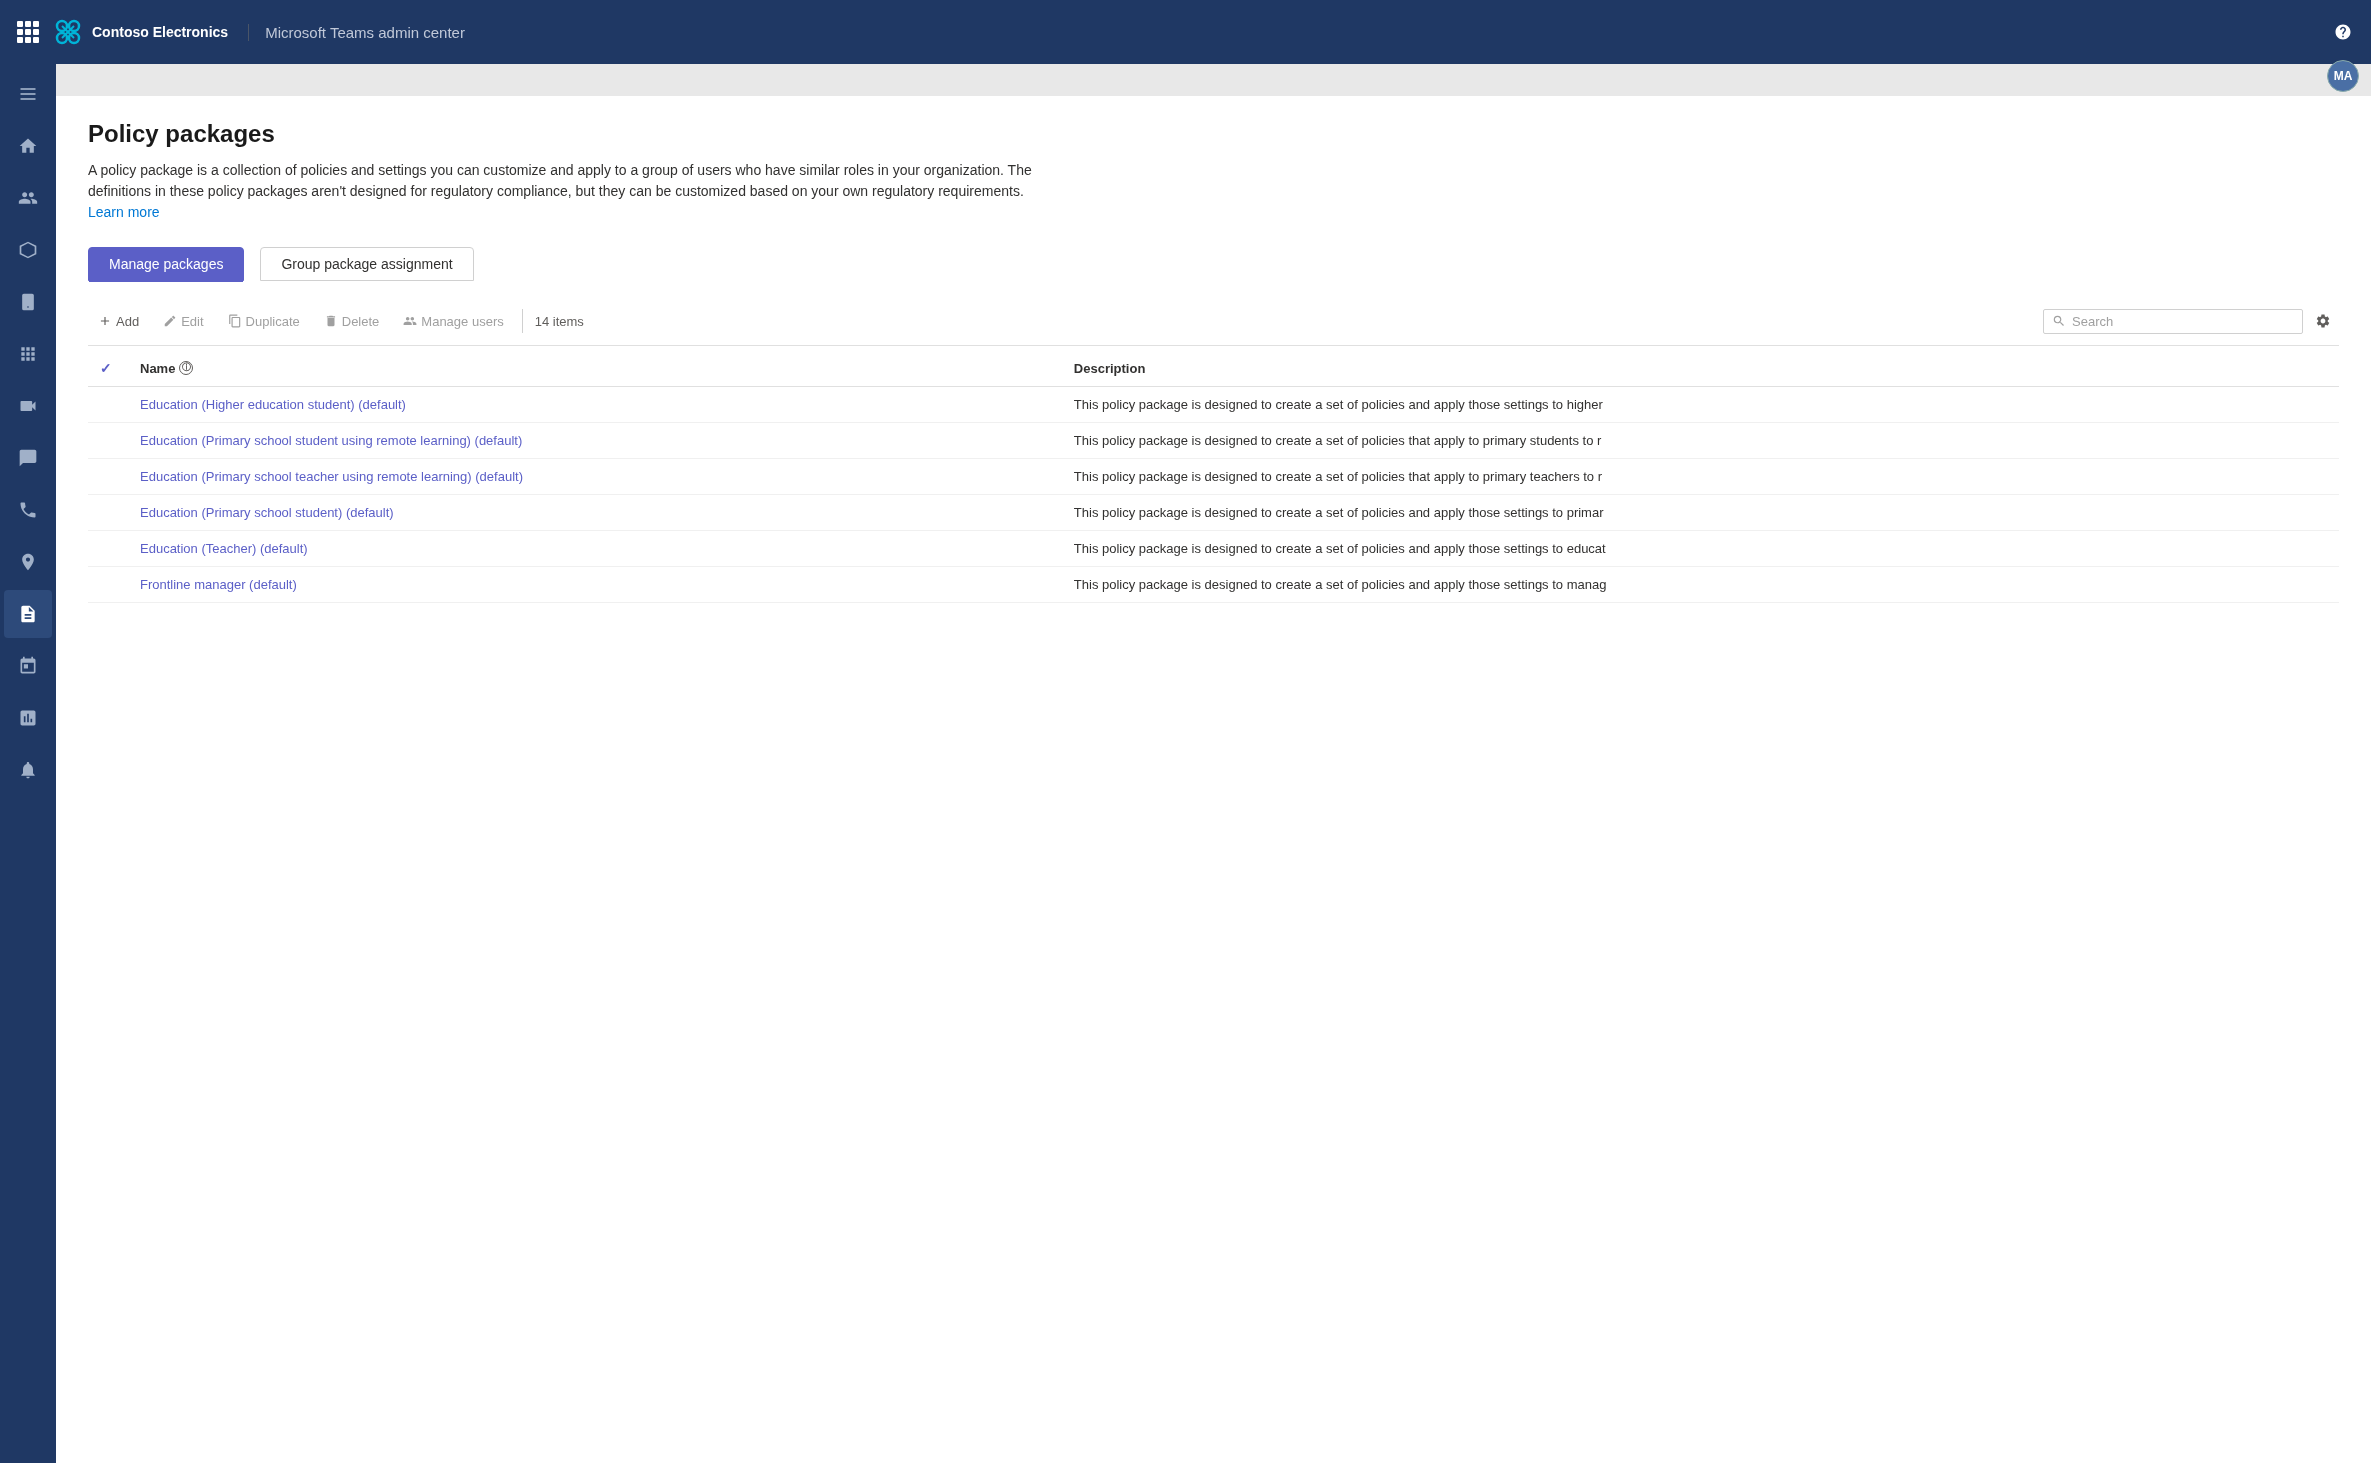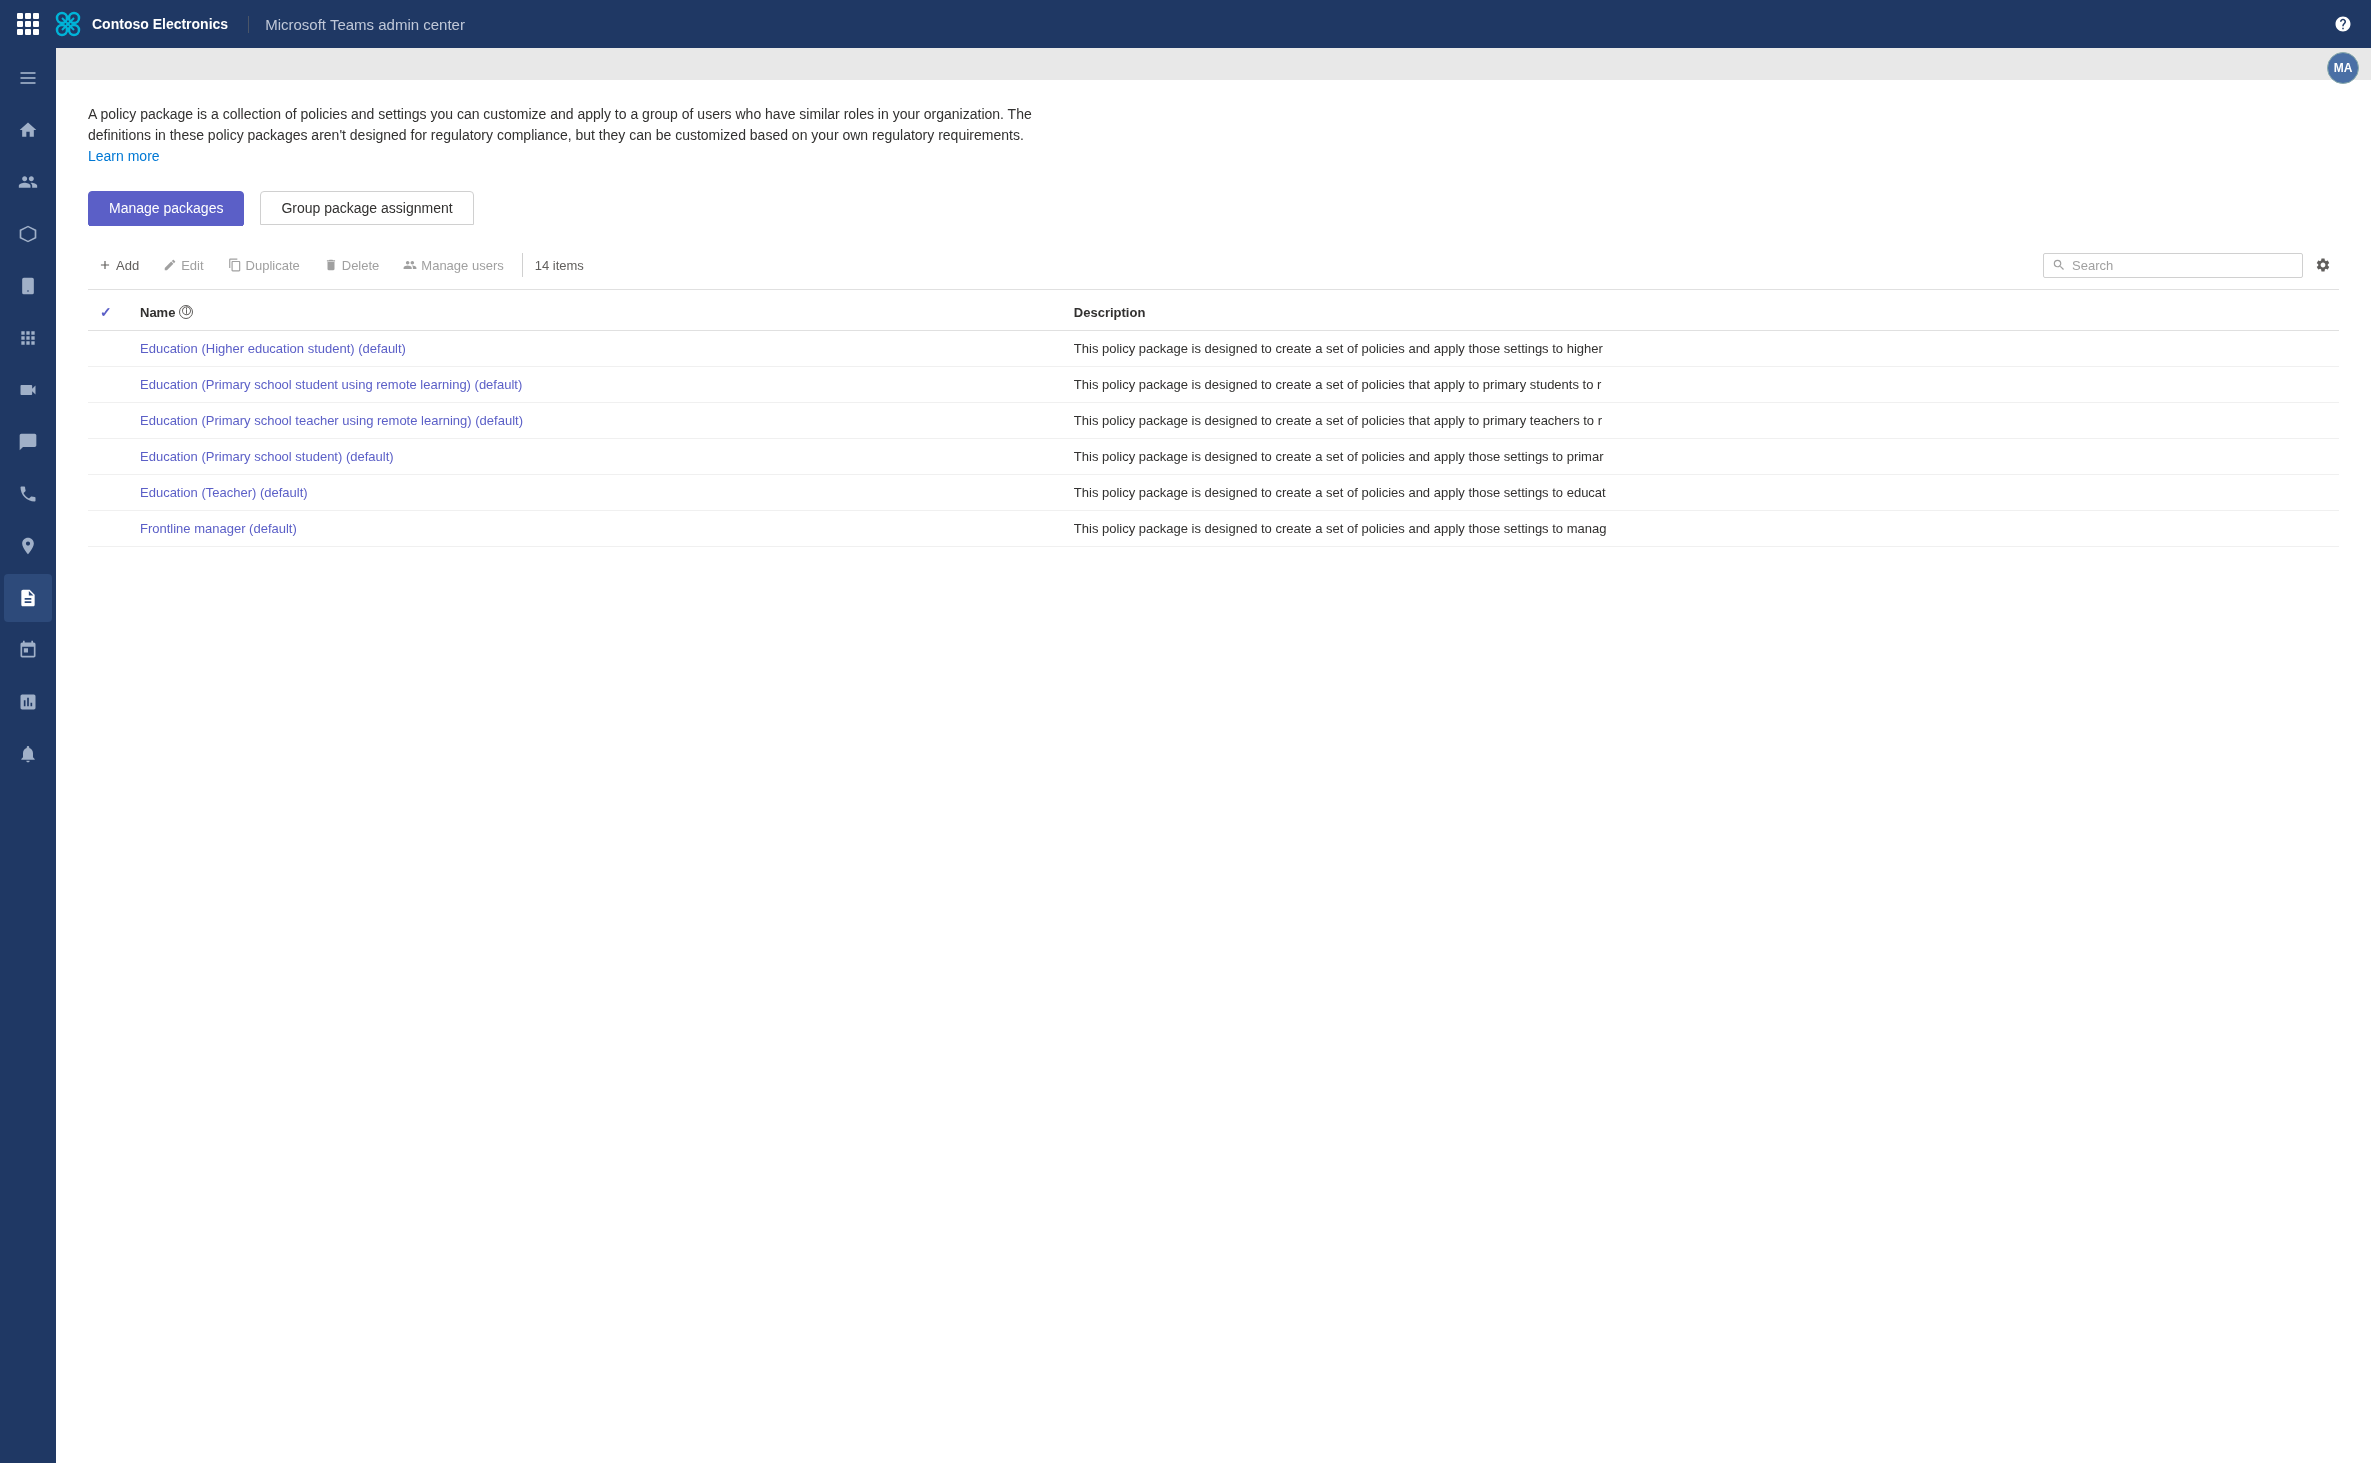--- a/index.html
+++ b/index.html
@@ -1,21 +1,21 @@
 <!DOCTYPE html>
 <html><head>
   <meta charset="utf-8">
   <style>
     * { box-sizing: border-box; margin: 0; padding: 0; }
     body { font-family: 'Segoe UI', sans-serif; display: flex; flex-direction: column; height: 100vh; overflow: hidden; background: #f3f2f1; }
 
     
     .top-nav {
       display: flex; align-items: center; background: #1f3864; color: white;
-      height: 48px; padding: 0 12px; flex-shrink: 0; z-index: 100;
+      height: 64px; padding: 0 12px; flex-shrink: 0; z-index: 100;
     }
     .top-nav-grid { display: flex; align-items: center; justify-content: center; width: 32px; height: 32px; cursor: pointer; margin-right: 8px; }
     .top-nav-grid span { display: grid; grid-template-columns: repeat(3,6px); grid-template-rows: repeat(3,6px); gap: 2px; }
     .top-nav-grid span i { background: white; border-radius: 1px; }
     .top-nav-logo { display: flex; align-items: center; gap: 8px; margin-right: 16px; }
     .top-nav-logo svg { width: 32px; height: 32px; }
     .top-nav-logo-name { font-size: 14px; font-weight: 600; color: white; white-space: nowrap; }
     .top-nav-app { font-size: 15px; color: #c0c8d8; border-left: 1px solid #4a5568; padding-left: 16px; margin-left: 4px; }
     .top-nav-right { margin-left: auto; display: flex; align-items: center; gap: 12px; flex-direction: column; }
     .top-nav-icon-btn { width: 32px; height: 32px; display: flex; align-items: center; justify-content: center; cursor: pointer; color: white; font-size: 18px; border-radius: 4px; }
@@ -193,20 +193,21 @@
     <div class="sidebar-item">
       <svg viewBox="0 0 24 24" fill="currentColor">
           <path d="M12 22c1.1 0 2-.9 2-2h-4c0 1.1.9 2 2 2zm6-6v-5c0-3.07-1.64-5.64-4.5-6.32V4c0-.83-.67-1.5-1.5-1.5s-1.5.67-1.5 1.5v.68C7.63 5.36 6 7.92 6 11v5l-2 2v1h16v-1l-2-2z"></path>
         </svg>
     </div>
   </aside>
 
   <div class="content-area">
     <div class="page-header-bar"></div>
     <div class="page-content">
+      <h1 class="page-title">Policy packages</h1>
       <p class="page-description">
         <span>A policy package is a collection of policies and settings you can customize and apply to a group of users who have similar roles in your organization. The definitions in these policy packages aren't designed for regulatory compliance, but they can be customized based on your own regulatory requirements.</span>
         <a href="#">Learn more</a>
       </p>
 
       <div class="tabs">
         <div class="tab active">Manage packages</div>
         <div class="tab">Group package assignment</div>
       </div>
 

